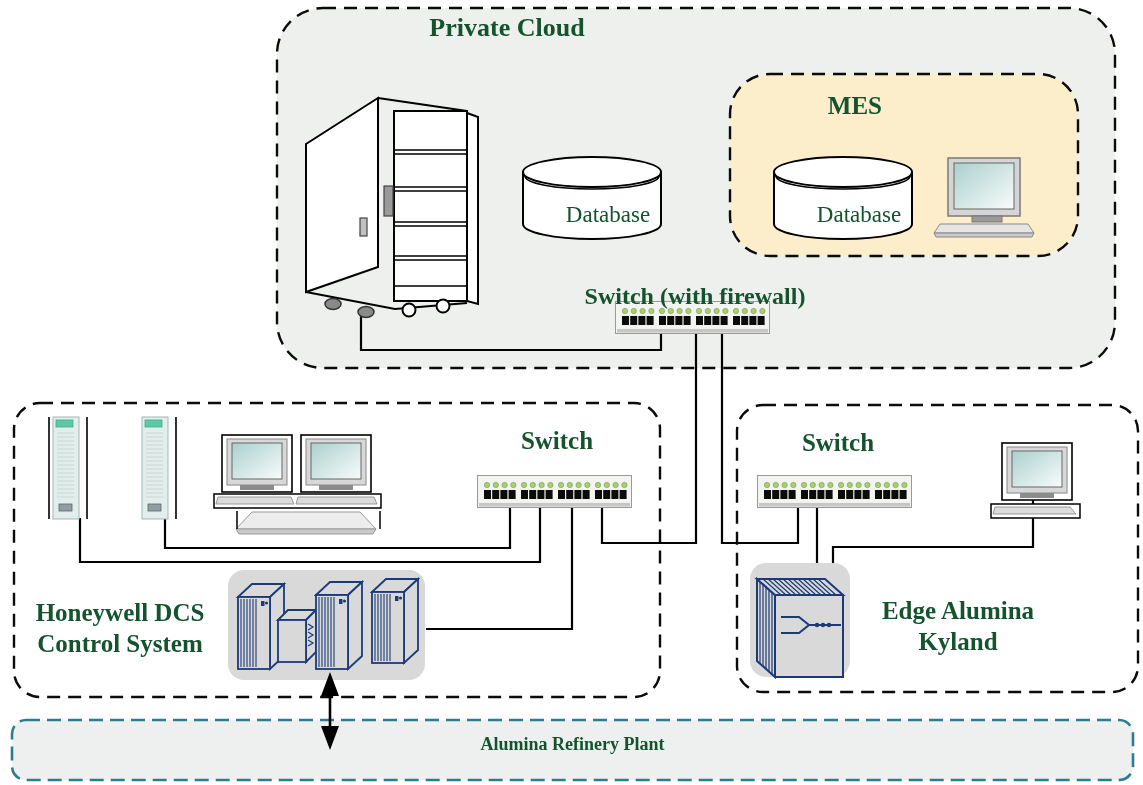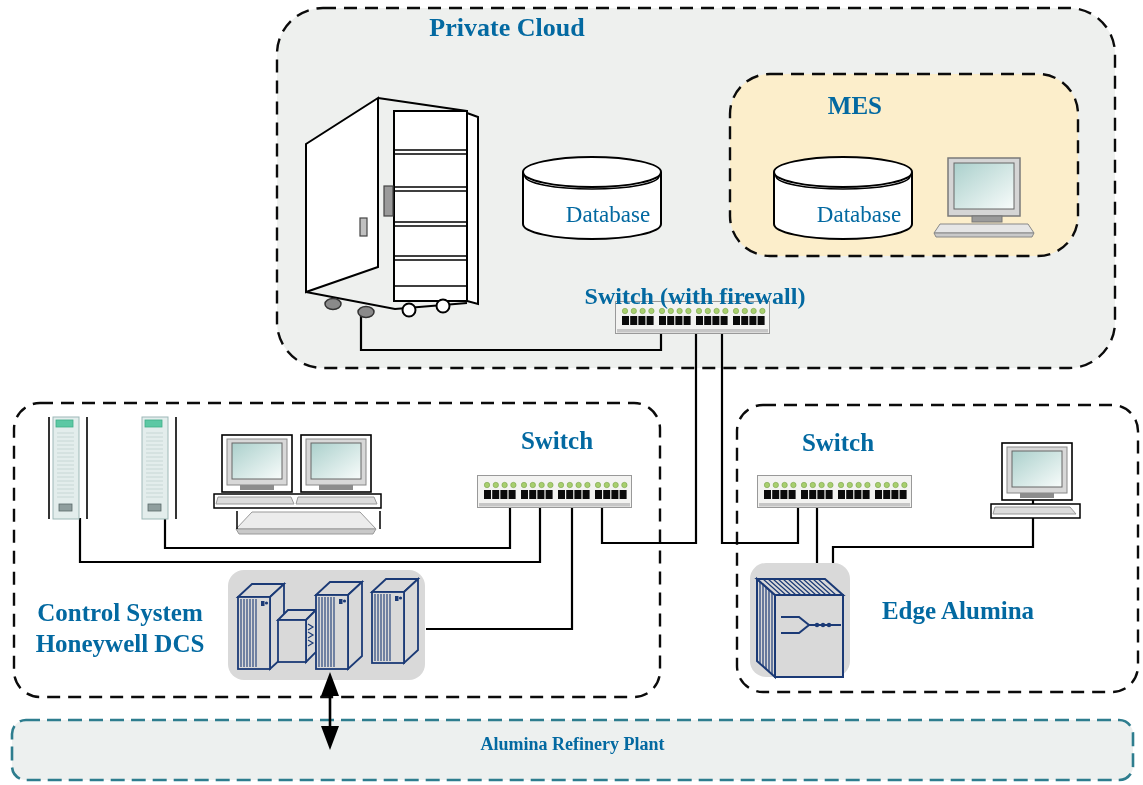--- a/index.html
+++ b/index.html
@@ -1,19 +1,19 @@
 <!DOCTYPE html>
 <html><head>
 <meta charset="utf-8">
 <style>
   html,body{margin:0;padding:0;background:#fff;}
   #canvas{position:relative;width:1143px;height:785px;background:#fff;overflow:hidden;
           font-family:"Liberation Serif","DejaVu Serif",serif;}
   #art{position:absolute;left:0;top:0;z-index:1;}
-  .lbl{position:absolute;z-index:2;color:#0369a1;text-align:center;font-weight:bold;line-height:1.25;}
+  .lbl{position:absolute;z-index:2;color:#14532d;text-align:center;font-weight:bold;line-height:1.25;}
   .lbl .ln{display:block;}
   .plain{font-weight:normal;margin-left:16px;}
 </style>
 </head>
 <body>
 
 <div id="canvas">
 
 <svg id="art" width="1143" height="785" viewBox="0 0 1143 785">
   <defs>
@@ -197,23 +197,24 @@
 
 <div class="lbl plain" style="left:774px;top:201px;width:138px;font-size:23px;">Database</div>
 
 <div class="lbl" style="left:545px;top:269px;width:300px;font-size:24px;margin-top:12px;">Switch (with firewall)</div>
 
 <div class="lbl" style="left:457px;top:425px;width:200px;font-size:25px;">Switch</div>
 
 <div class="lbl" style="left:738px;top:427px;width:200px;font-size:25px;">Switch</div>
 
 <div class="lbl" style="left:14px;top:597px;width:212px;font-size:25px;">
+  <span class="ln">Honeywell DCS</span>
   <span class="ln">Control System</span>
-  <span class="ln">Honeywell DCS</span>
 </div>
 
 <div class="lbl" style="left:856px;top:595px;width:204px;font-size:25px;">
   <span class="ln">Edge Alumina</span>
+  <span class="ln">Kyland</span>
 </div>
 
 <div class="lbl" style="left:12px;top:733px;width:1121px;font-size:18px;">Alumina Refinery Plant</div>
 
 </div>
 
 </body></html>

